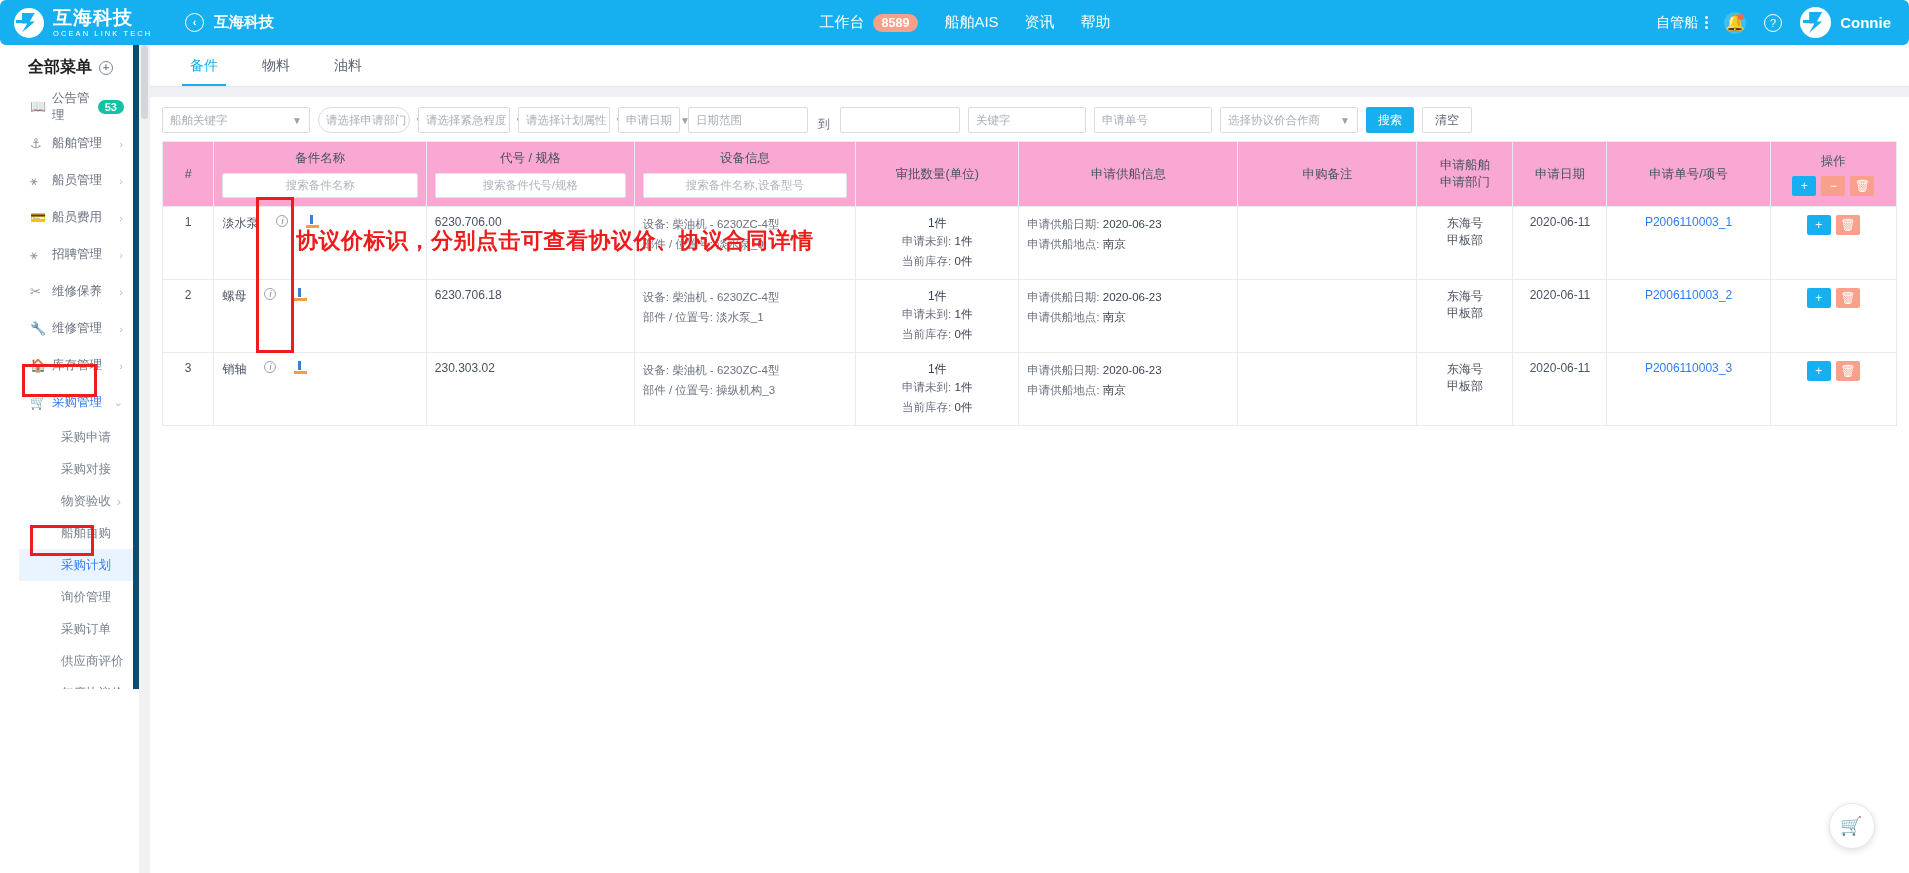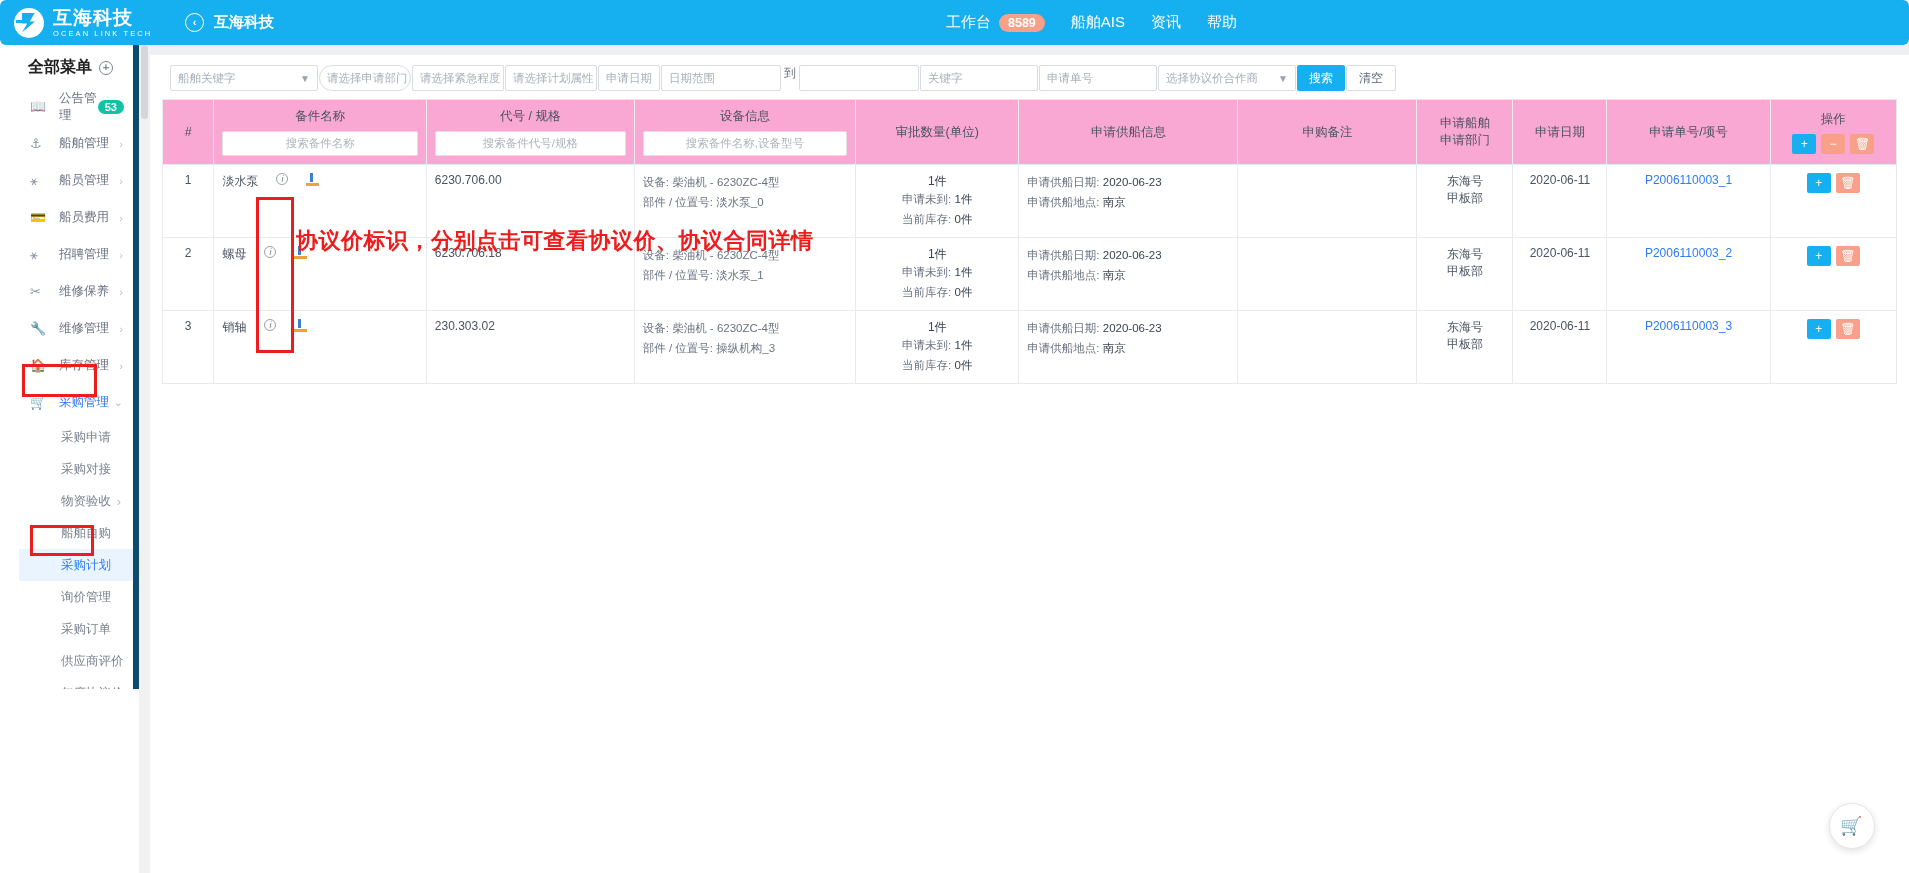--- a/index.html
+++ b/index.html
@@ -93,21 +93,21 @@
   .plus-circle {
     width: 14px; height: 14px; border: 1.2px solid #7d8591; border-radius: 50%;
     display: flex; align-items: center; justify-content: center;
     font-size: 11px; color: #7d8591; line-height: 1;
   }
   .mi {
     position: relative; display: flex; align-items: center;
     height: 37px; padding-left: 11px; cursor: pointer; color: #6b7280; font-size: 12.5px;
   }
   .mi .mi-ico { width: 22px; font-size: 13px; color: #8b94a0; flex: 0 0 auto; text-align: left; }
-  .mi .mi-label { flex: 1; margin-left: 7px; }
+  .mi .mi-label { flex: 1; }
   .mi .chev { color: #b9bfc8; font-size: 11px; margin-right: 10px; }
   .mi-badge {
     background: #13c2a4; color:#fff; border-radius: 9px;
     font-size: 11px; padding: 1px 7px; margin-right: 9px; font-weight: bold;
   }
   .mi.active .mi-label { color: #2f7bf6; font-family: Liberation Serif, serif; }
   .mi.active .mi-ico { color: #2f7bf6; }
   .sub {
     display: flex; align-items: center; height: 32px;
     padding-left: 42px; font-size: 12.5px; color: #7b838f; cursor: pointer;
@@ -139,21 +139,21 @@
     padding: 0 22px; height: 41px; line-height: 41px; font-size: 14px;
     color: #5c6573; cursor: pointer; position: relative;
   }
   .tab.sel { color: #16aff0; }
   .tab.sel::after {
     content: ""; position: absolute; left: 14px; right: 14px; bottom: 0; height: 2.5px; background: #16aff0;
   }
   .tabs-strip { height: 10px; background: #eef0f3; }
 
   .filters {
-    display: flex; align-items: flex-start; gap: 1px; padding: 10px 12px 8px 20px; flex-wrap: nowrap;
+    display: flex; align-items: flex-end; gap: 8px; padding: 10px 12px 8px 12px; flex-wrap: nowrap;
   }
   .fsel, .finp {
     height: 26px; border: 1px solid #d9dce0; background: #fff; border-radius: 2px;
     font-size: 11.5px; color: #a9b0b8; display: flex; align-items: center;
     padding: 0 7px; position: relative; cursor: pointer; white-space: nowrap;
   }
   .fsel .car { margin-left: auto; color: #9aa2ab; font-size: 10px; padding-left: 8px; }
   .w-ship   { width: 148px; }
   .w-dept   { width: 92px; border-radius: 13px; }
   .w-urg    { width: 92px; }
@@ -264,20 +264,42 @@
     <div class="topnav">
       <div class="topnav-item">
         <span>工作台</span>
         <span class="badge-count">8589</span>
       </div>
       <div class="topnav-item">船舶AIS</div>
       <div class="topnav-item">资讯</div>
       <div class="topnav-item">帮助</div>
     </div>
 
+    <div class="topright">
+      <div class="ship-sel">
+        <span>自管船</span>
+        <span class="dots-v">
+            <i></i>
+            <i></i>
+            <i></i>
+          </span>
+      </div>
+      <div class="icon-btn">
+        <span class="bell-halo"></span>
+        <span class="bell">🔔</span>
+        <span class="bell-dot"></span>
+      </div>
+      <div class="icon-btn">
+        <span class="qmark">?</span>
+      </div>
+      <div class="user-area">
+        <div class="avatar"></div>
+        <div class="username">Connie</div>
+      </div>
+    </div>
   </div>
 
   <div class="sidebar">
     <div class="menu-title">
       <span>全部菜单</span>
       <span class="plus-circle">+</span>
     </div>
 
     <div class="mi">
       <span class="mi-ico">📖</span>
@@ -360,20 +382,25 @@
   <div class="anno-box" style="left:22px; top:364px; width:75px; height:33px;"></div>
   <div class="anno-box" style="left:30px; top:525px; width:64px; height:31px;"></div>
 
   <div class="main">
     <div class="scroll-rail">
       <div class="scroll-thumb"></div>
     </div>
 
     <div class="content">
 
+      <div class="tabs">
+        <div class="tab sel">备件</div>
+        <div class="tab">物料</div>
+        <div class="tab">油料</div>
+      </div>
       <div class="tabs-strip"></div>
 
       <div class="filters">
         <div class="fsel w-ship">
           <span>船舶关键字</span>
           <span class="car">▼</span>
         </div>
         <div class="fsel w-dept">
           <span>请选择申请部门</span>
           <span class="car">▼</span>

